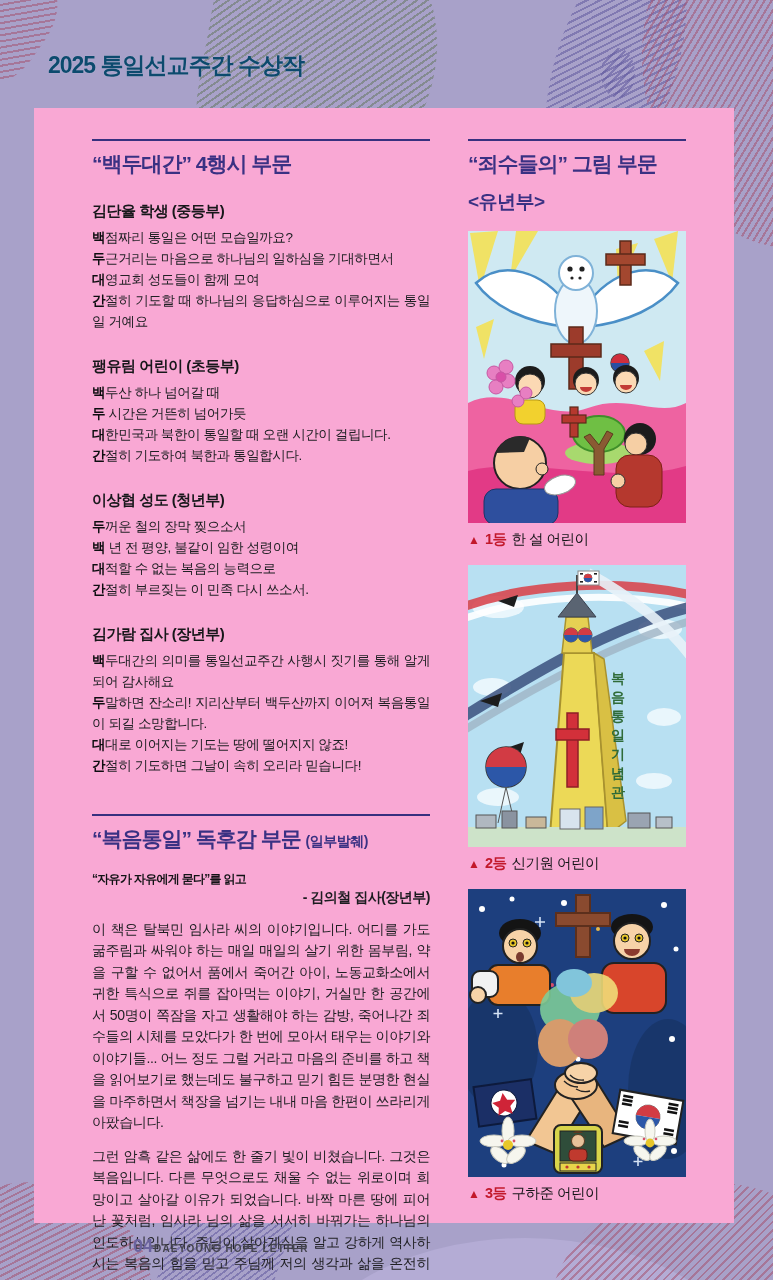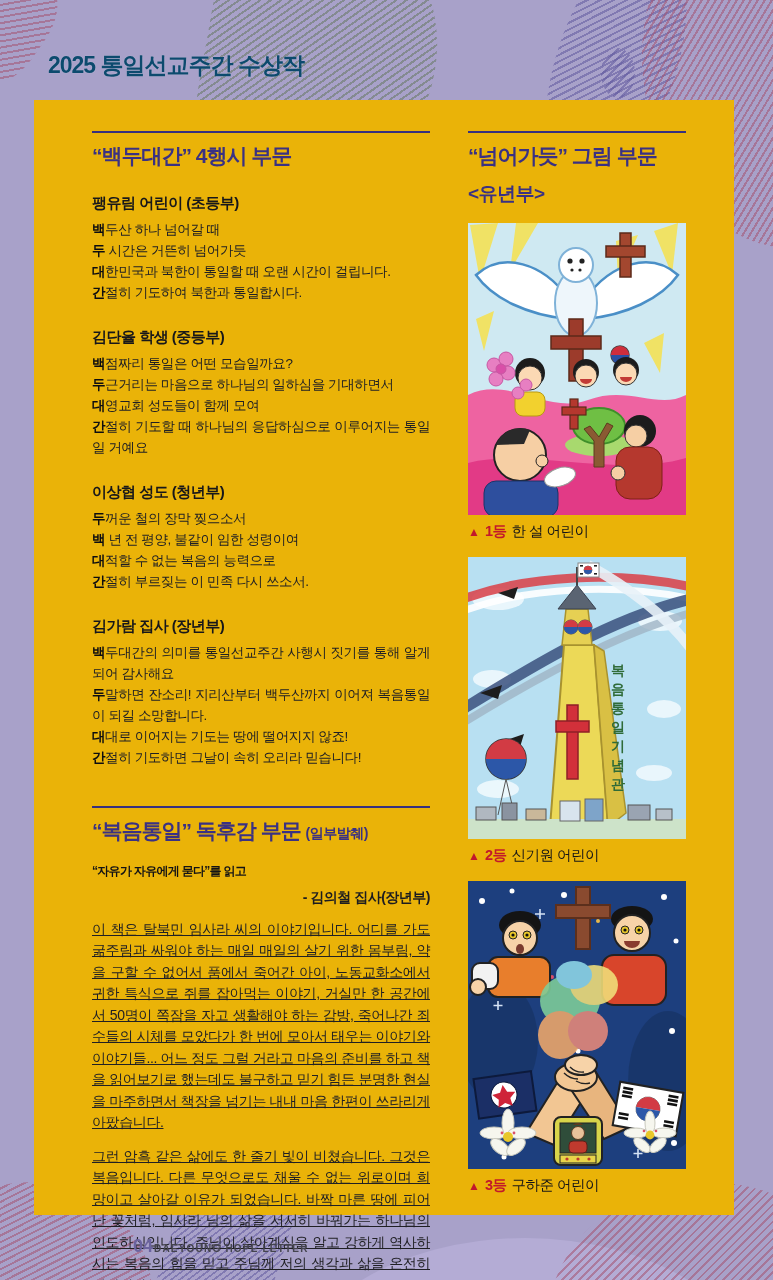--- a/index.html
+++ b/index.html
@@ -24,42 +24,42 @@
   .d-purple-b{left:162px;top:1208px;width:118px;height:110px;transform:skewX(-18deg);}
   .d-pink-br{left:548px;top:1182px;width:320px;height:280px;border-radius:50%;}
   
   .page-title{
     position:absolute;z-index:3;left:48px;top:50px;
     color:#0c4a6e;font-size:23px;font-weight:bold;letter-spacing:-1px;
     text-shadow:0 0 1px rgba(255,255,255,.4);
   }
   
   .card{
-    position:absolute;z-index:2;left:34px;top:100px;width:700px;height:1115px;
-    background:#eab308;
+    position:absolute;z-index:2;left:34px;top:108px;width:700px;height:1115px;
+    background:#f9a8d4;
   }
   .col-left{position:absolute;left:58px;top:31px;width:338px;}
   .col-right{position:absolute;left:434px;top:31px;width:218px;}
   .rule{height:2px;background:#37307f;}
   h2.section{
     margin:10px 0 0 0;font-size:21px;font-weight:bold;color:#3a3183;
     letter-spacing:-1px;line-height:1.25;
   }
   h2.section .note{font-size:14px;letter-spacing:-0.5px;font-weight:bold;}
   .subheading{margin-top:12px;font-size:19px;font-weight:bold;color:#3a3183;letter-spacing:-0.5px;}
   
   .poem{margin-top:25px;}
   .poem-author{font-size:15px;font-weight:bold;color:#17171a;margin-bottom:6px;letter-spacing:-0.5px;}
   .poem-line{font-size:13.5px;line-height:21px;color:#202024;letter-spacing:-0.4px;text-align:justify;}
   .poem-line b{font-weight:bold;color:#0d0d10;}
   
   .review-rule{margin-top:38px;}
   .book-title{margin:18px 0 0 0;font-size:12px;font-weight:bold;color:#121215;letter-spacing:-0.7px;}
-  .reviewer{margin-top:9px;text-align:right;font-size:14px;font-weight:bold;color:#1c1c20;letter-spacing:-0.5px;}
-  .review-p{margin:12px 0 0 0;font-size:14px;line-height:21.5px;color:#202024;text-align:justify;letter-spacing:-0.4px;text-decoration:underline;}
+  .reviewer{margin-top:1px;text-align:right;font-size:14px;font-weight:bold;color:#1c1c20;letter-spacing:-0.5px;}
+  .review-p{margin:12px 0 0 0;font-size:14px;line-height:21.5px;color:#202024;text-align:justify;letter-spacing:-0.4px;}
   
   figure{margin:16px 0 0 0;padding:0;}
   figure svg{display:block;}
   .caption{display:flex;align-items:baseline;gap:5px;margin-top:7px;}
   .caption .tri{color:#c2182b;font-size:12px;}
   .caption .rank{color:#c2182b;font-size:14.5px;font-weight:bold;letter-spacing:-0.5px;}
   .caption .artist{color:#141417;font-size:14.5px;font-weight:normal;letter-spacing:-0.5px;}
   
   .footer{position:absolute;z-index:3;left:133px;top:1236px;display:flex;align-items:baseline;gap:1px;}
   .footer .pnum{font-size:18px;font-weight:bold;color:#6b639f;}
@@ -83,32 +83,32 @@
 <div class="card">
 
   <div class="col-left">
     <div class="rule"></div>
     <h2 class="section">
       <span>“백두대간” 4행시 부문</span>
     </h2>
 
     <div>
         <div class="poem">
+          <div class="poem-author">김단율 학생 (중등부)</div>
+          <div class="poem-line"><b>백</b>점짜리 통일은 어떤 모습일까요?</div>
+          <div class="poem-line"><b>두</b>근거리는 마음으로 하나님의 일하심을 기대하면서</div>
+          <div class="poem-line"><b>대</b>영교회 성도들이 함께 모여</div>
+          <div class="poem-line"><b>간</b>절히 기도할 때 하나님의 응답하심으로 이루어지는 통일일 거예요</div>
+        </div>
+        <div class="poem">
           <div class="poem-author">팽유림 어린이 (초등부)</div>
           <div class="poem-line"><b>백</b>두산 하나 넘어갈 때</div>
           <div class="poem-line"><b>두</b> 시간은 거뜬히 넘어가듯</div>
           <div class="poem-line"><b>대</b>한민국과 북한이 통일할 때 오랜 시간이 걸립니다.</div>
           <div class="poem-line"><b>간</b>절히 기도하여 북한과 통일합시다.</div>
-        </div>
-        <div class="poem">
-          <div class="poem-author">김단율 학생 (중등부)</div>
-          <div class="poem-line"><b>백</b>점짜리 통일은 어떤 모습일까요?</div>
-          <div class="poem-line"><b>두</b>근거리는 마음으로 하나님의 일하심을 기대하면서</div>
-          <div class="poem-line"><b>대</b>영교회 성도들이 함께 모여</div>
-          <div class="poem-line"><b>간</b>절히 기도할 때 하나님의 응답하심으로 이루어지는 통일일 거예요</div>
         </div>
         <div class="poem">
           <div class="poem-author">이상협 성도 (청년부)</div>
           <div class="poem-line"><b>두</b>꺼운 철의 장막 찢으소서</div>
           <div class="poem-line"><b>백</b> 년 전 평양, 불같이 임한 성령이여</div>
           <div class="poem-line"><b>대</b>적할 수 없는 복음의 능력으로</div>
           <div class="poem-line"><b>간</b>절히 부르짖는 이 민족 다시 쓰소서.</div>
         </div>
         <div class="poem">
           <div class="poem-author">김가람 집사 (장년부)</div>
@@ -128,21 +128,21 @@
     <div class="reviewer">- 김의철 집사(장년부)</div>
     <div>
         <p class="review-p">이 책은 탈북민 임사라 씨의 이야기입니다. 어디를 가도 굶주림과 싸워야 하는 매일 매일의 살기 위한 몸부림, 약을 구할 수 없어서 품에서 죽어간 아이, 노동교화소에서 귀한 특식으로 쥐를 잡아먹는 이야기, 거실만 한 공간에서 50명이 쪽잠을 자고 생활해야 하는 감방, 죽어나간 죄수들의 시체를 모았다가 한 번에 모아서 태우는 이야기와 이야기들... 어느 정도 그럴 거라고 마음의 준비를 하고 책을 읽어보기로 했는데도 불구하고 믿기 힘든 분명한 현실을 마주하면서 책장을 넘기는 내내 마음 한편이 쓰라리게 아팠습니다.</p>
         <p class="review-p">그런 암흑 같은 삶에도 한 줄기 빛이 비쳤습니다. 그것은 복음입니다. 다른 무엇으로도 채울 수 없는 위로이며 희망이고 살아갈 이유가 되었습니다. 바짝 마른 땅에 피어난 꽃처럼, 임사라 님의 삶을 서서히 바꿔가는 하나님의 인도하심입니다. 주님이 살아계심을 알고 강하게 역사하시는 복음의 힘을 믿고 주님께 저의 생각과 삶을 온전히 맡깁니다.</p>
       </div>
   </div>
 
   <div class="col-right">
     <div class="rule"></div>
     <h2 class="section">
-      <span>“넘어가듯” 그림 부문</span>
+      <span>“죄수들의” 그림 부문</span>
     </h2>
     <div class="subheading">&lt;유년부&gt;</div>
 
     <figure>
       <svg width="218" height="292" viewBox="0 0 218 292">
         <rect width="218" height="292" fill="#cfe9f2"></rect>
         <g fill="#f6e14d" opacity="0.85">
           <polygon points="2,2 30,0 12,58"></polygon>
             <polygon points="48,0 70,0 42,48"></polygon>
           <polygon points="186,8 210,0 204,52"></polygon>

